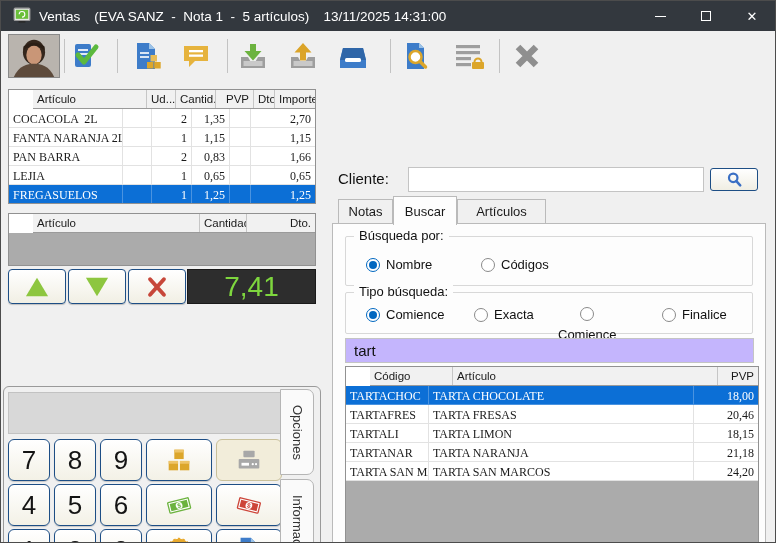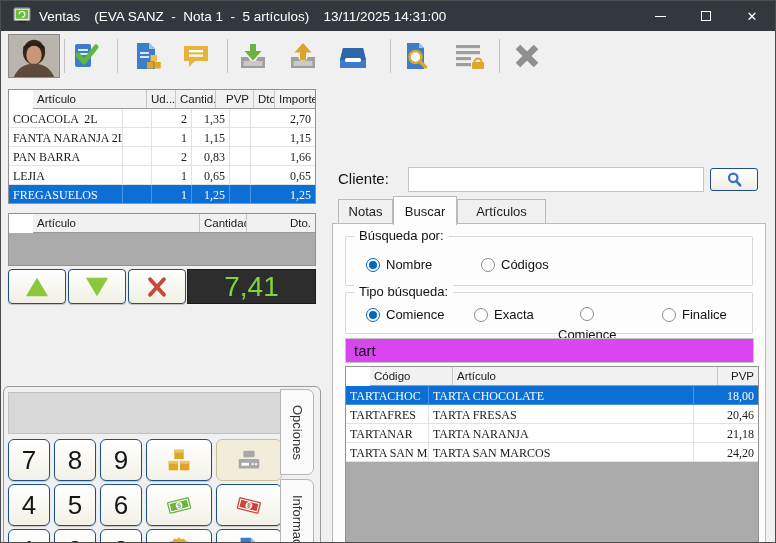--- a/index.html
+++ b/index.html
@@ -71,21 +71,21 @@
   .tab.active{top:115px;height:29px;background:#fdfdfd;border-bottom:none;z-index:3;}
   #tabpage{position:absolute;left:331px;top:142px;width:434px;height:395px;background:#fdfdfd;border:1px solid #bababa;z-index:2;}
 
   .gbox{position:absolute;left:12px;width:408px;border:1px solid #d8d8d8;border-radius:2px;}
   .glabel{position:absolute;top:-9px;left:8px;background:#fdfdfd;padding:0 5px;font-size:13px;color:#111;}
   .radio{position:absolute;display:flex;align-items:center;gap:6px;font-size:13px;color:#111;cursor:pointer;}
   .rdot{width:14px;height:14px;border-radius:50%;border:1px solid #8a8a8a;background:#fff;position:relative;flex:0 0 auto;}
   .radio.on .rdot{border-color:#0067c0;}
   .radio.on .rdot::after{content:"";position:absolute;inset:2px;border-radius:50%;background:#0067c0;}
 
-  #search-input{position:absolute;left:12px;top:114px;width:409px;height:25px;border:1px solid #c4c4c4;background:#d946ef;font-size:15px;padding:0 8px;color:#111;font-family:"Liberation Sans",sans-serif;}
+  #search-input{position:absolute;left:12px;top:114px;width:409px;height:25px;border:1px solid #c4c4c4;background:#c4b5fd;font-size:15px;padding:0 8px;color:#111;font-family:"Liberation Sans",sans-serif;}
 </style>
 </head>
 <body>
 
 <div id="window">
 
   <div id="titlebar">
     <svg id="app-icon" viewBox="0 0 16 16">
       <rect x="1" y="1" width="14" height="11" rx="1" fill="#e8e8e8" stroke="#9a9a9a"></rect>
       <rect x="2.5" y="2.5" width="11" height="8" fill="#6abf3a"></rect>
@@ -410,20 +410,25 @@
               <div class="tcell">TARTACHOC</div>
               <div class="tcell">TARTA CHOCOLATE</div>
               <div class="tcell r">18,00</div>
             </div>
             <div class="trow">
               <div class="tcell">TARTAFRES</div>
               <div class="tcell">TARTA FRESAS</div>
               <div class="tcell r">20,46</div>
             </div>
             <div class="trow">
+              <div class="tcell">TARTALI</div>
+              <div class="tcell">TARTA LIMON</div>
+              <div class="tcell r">18,15</div>
+            </div>
+            <div class="trow">
               <div class="tcell">TARTANAR</div>
               <div class="tcell">TARTA NARANJA</div>
               <div class="tcell r">21,18</div>
             </div>
             <div class="trow">
               <div class="tcell">TARTA SAN MA...</div>
               <div class="tcell">TARTA SAN MARCOS</div>
               <div class="tcell r">24,20</div>
             </div>
           </div>

